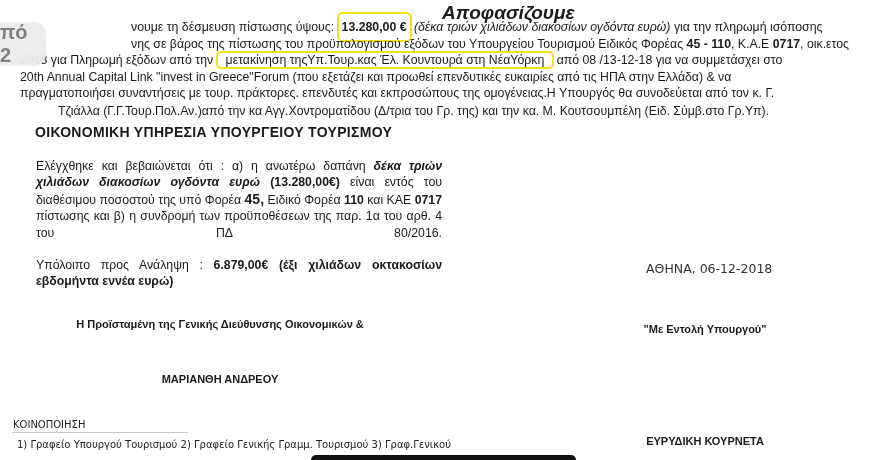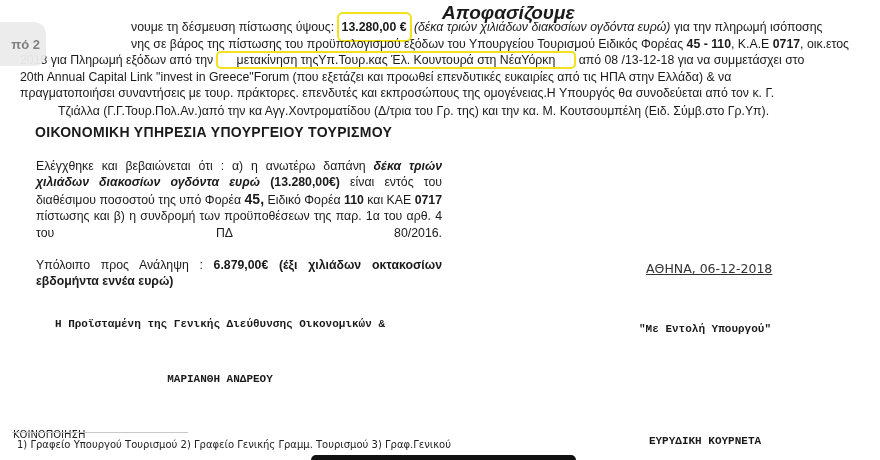--- a/index.html
+++ b/index.html
@@ -10,39 +10,39 @@
   }
   .abs { position:absolute; white-space:nowrap; }
   .doc-line { font-size:12.3px; line-height:16px; }
   .title { font-weight:bold; font-style:italic; font-size:19px; }
   .hl {
     border:2.5px solid #f2e21c; border-radius:6px;
     padding:6px 3px; margin:0 -1px;
   }
   .hl2 {
     border:2.5px solid #f2e21c; border-radius:5px;
-    padding:0 19px; margin:0 -1px;
+    padding:0 8px; margin:0 -1px;
   }
   .b { font-weight:bold; }
   .i { font-style:italic; }
   .section-head {
     font-size:14px; font-weight:bold; letter-spacing:0.3px;
   }
   .just {
     font-size:12.3px; line-height:16.4px; width:438px; text-align:justify;
     white-space:normal;
   }
   .just p { margin:16px; text-align:justify; text-align-last:justify; }
   .just p.last { text-align-last:left; }
-  .verdana { font-family:"DejaVu Sans", sans-serif;text-decoration:underline; }
-  .sig { font-family:Liberation Mono, monospace; font-weight:bold; font-size:11px; text-align:center; line-height:14px; }
+  .verdana { font-family:"DejaVu Sans", sans-serif; }
+  .sig { font-family:Liberation Sans, sans-serif; font-weight:bold; font-size:11px; text-align:center; line-height:14px; }
   .page-pill {
     position:absolute; left:0; top:22px; width:46px; height:44px;
     background:#ececec; border-radius:0 12px 12px 0;
-    color:#7a7a7a; font-size:13px; font-weight:bold;
+    color:#7a7a7a; font-size:20px; font-weight:bold;
     display:flex; align-items:center; justify-content:flex-end; padding-right:6px;
     box-sizing:border-box; opacity:0.95;
   }
   .home-bar {
     position:absolute; left:311px; top:455px; width:265px; height:10px;
     background:#111; border-radius:5px;
   }
   .koin { font-family:"DejaVu Sans", sans-serif; font-size:10px; color:#222; }
   .koin-underline { position:absolute; left:12px; top:432px; width:176px; height:1px; background:#c8c8c8; }
 </style>
@@ -81,17 +81,17 @@
 <div class="abs sig" style="left:30px; top:317px; width:380px;">
   <div>Η Προϊσταμένη της Γενικής Διεύθυνσης Οικονομικών &amp;</div>
 </div>
 <div class="abs sig" style="left:30px; top:372px; width:380px;">ΜΑΡΙΑΝΘΗ ΑΝΔΡΕΟΥ</div>
 
 <div class="abs sig" style="left:590px; top:322px; width:230px;">
   <div>"Με Εντολή Υπουργού"</div>
 </div>
 <div class="abs sig" style="left:590px; top:434px; width:230px;">ΕΥΡΥΔΙΚΗ ΚΟΥΡΝΕΤΑ</div>
 
-<div class="abs koin" style="left:13px; top:419px;margin-top:10px;">ΚΟΙΝΟΠΟΙΗΣΗ</div>
+<div class="abs koin" style="left:13px; top:419px;">ΚΟΙΝΟΠΟΙΗΣΗ</div>
 <div class="koin-underline"></div>
 <div class="abs koin" style="left:17px; top:439px;">1) Γραφείο Υπουργού Τουρισμού 2) Γραφείο Γενικής Γραμμ. Τουρισμού 3) Γραφ.Γενικού</div>
 
 <div class="home-bar"></div>
 
 </body></html>

